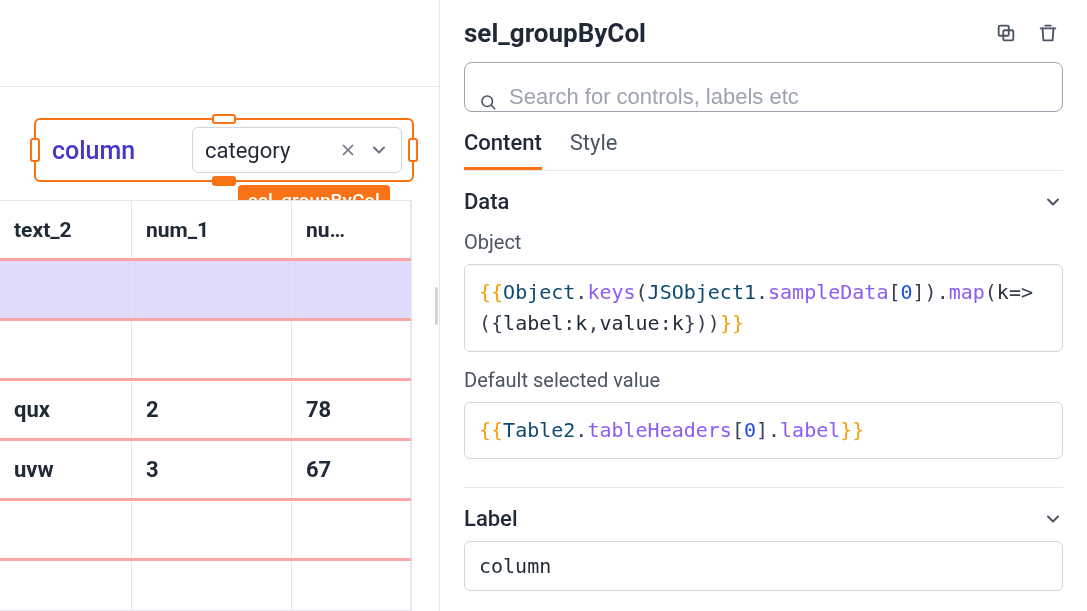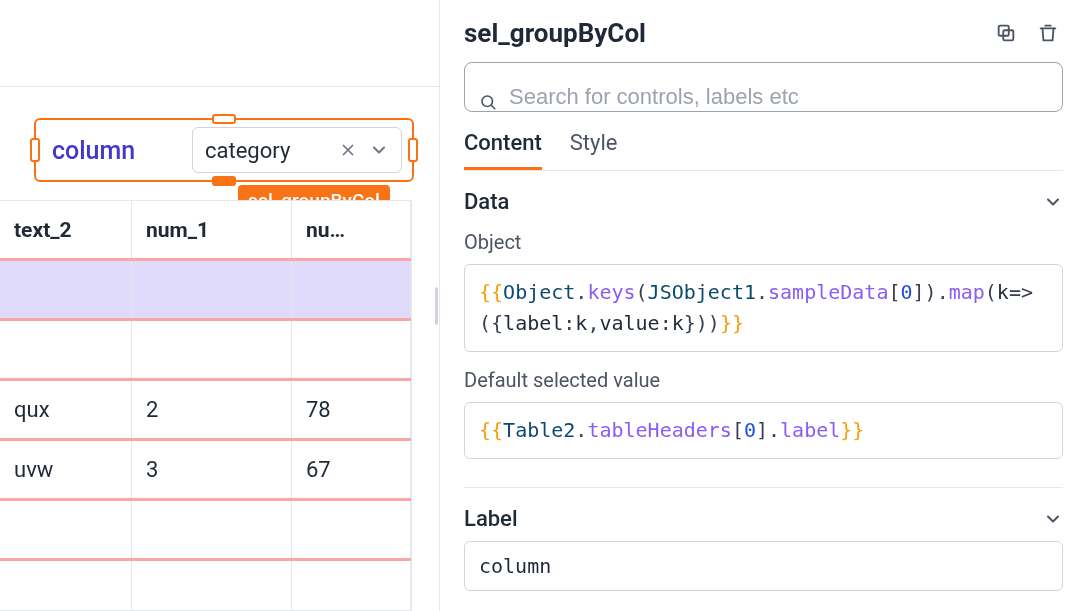--- a/index.html
+++ b/index.html
@@ -37,21 +37,21 @@
   }
 
   .hr-strip{ position:absolute; top:86px; left:0; right:0; height:1px; background:#e5e7eb; }
 
   .table-shell{
     position:absolute; top:200px; left:0; width:412px; bottom:0;
     border:1px solid #e5e7eb; border-left:none; background:#fff;
   }
   .thead, .trow{ display:flex; height:60px; border-bottom:3px solid #fca5a5; }
   .thead .tcell{ font-weight:700; font-size:21px; display:flex; align-items:center; padding:0 14px; }
-  .trow .tcell{ font-size:22px; display:flex; align-items:center; padding:0 14px; }
+  .trow .tcell{ font-size:22px; display:flex; align-items:center; padding:0 14px;font-weight:bold; }
   .tcell{ border-right:1px solid #e5e7eb; overflow:hidden; white-space:nowrap; text-overflow:ellipsis; }
   .c1{ width:132px; }
   .c2{ width:160px; }
   .c3{ flex:1; }
   .trow.hl{ background:#e0dbfa; }
 
   
   .panel{ flex:1; display:flex; flex-direction:column; padding:18px 24px 0 24px; overflow:hidden; }
   .panel-head{ display:flex; align-items:center; gap:12px; }
   .panel-title{ font-size:26px; font-weight:700; color:#1f2937; flex:1; }

